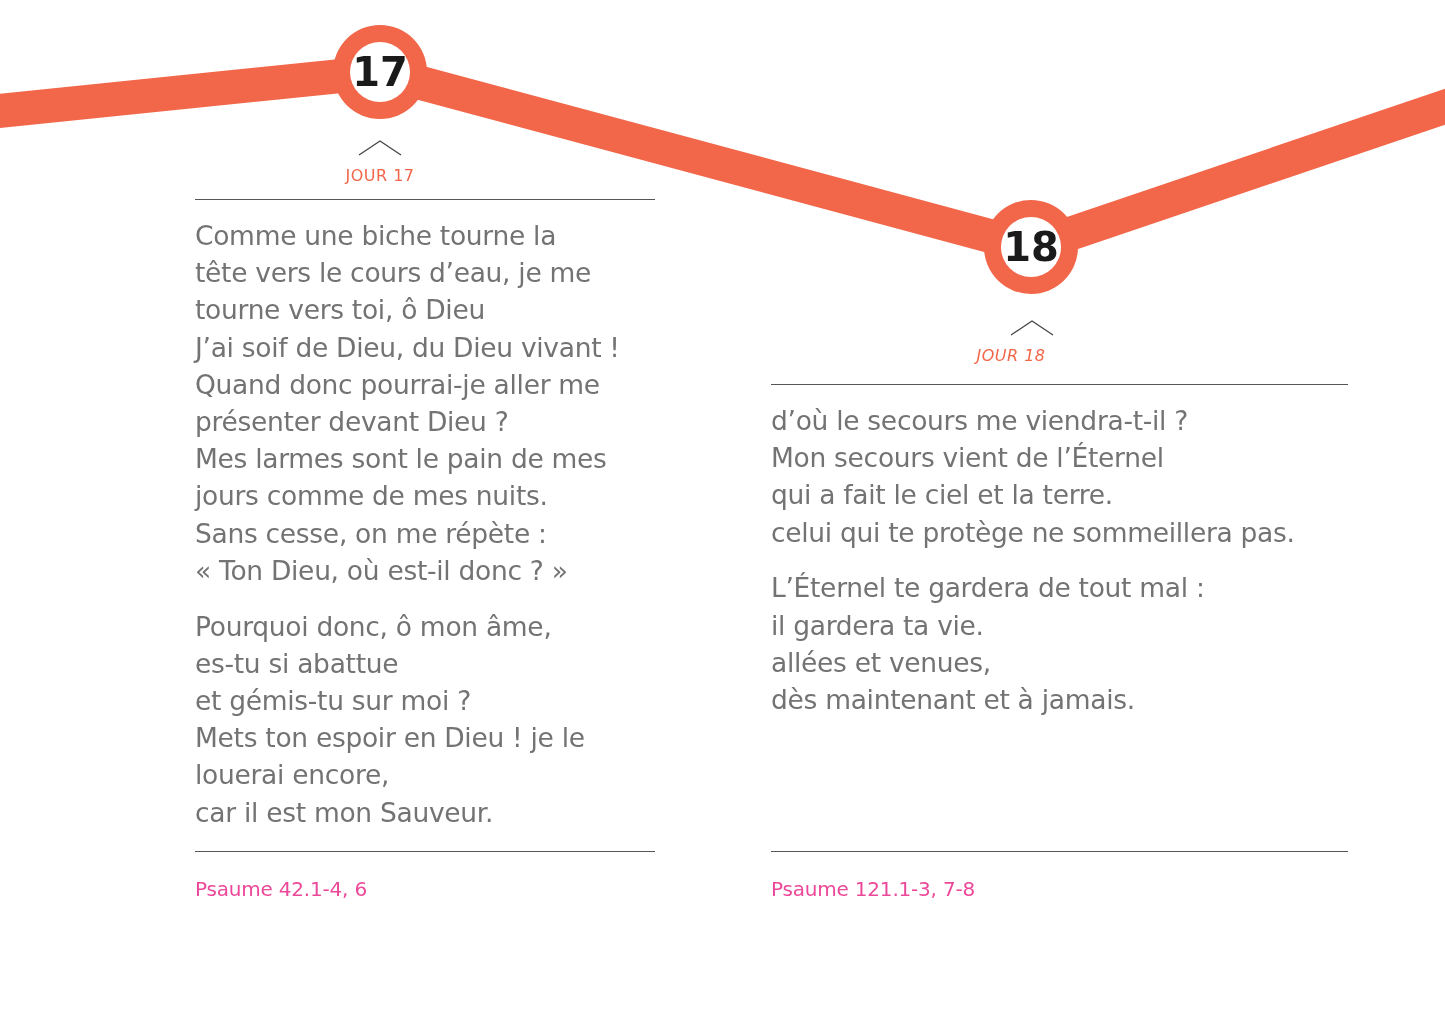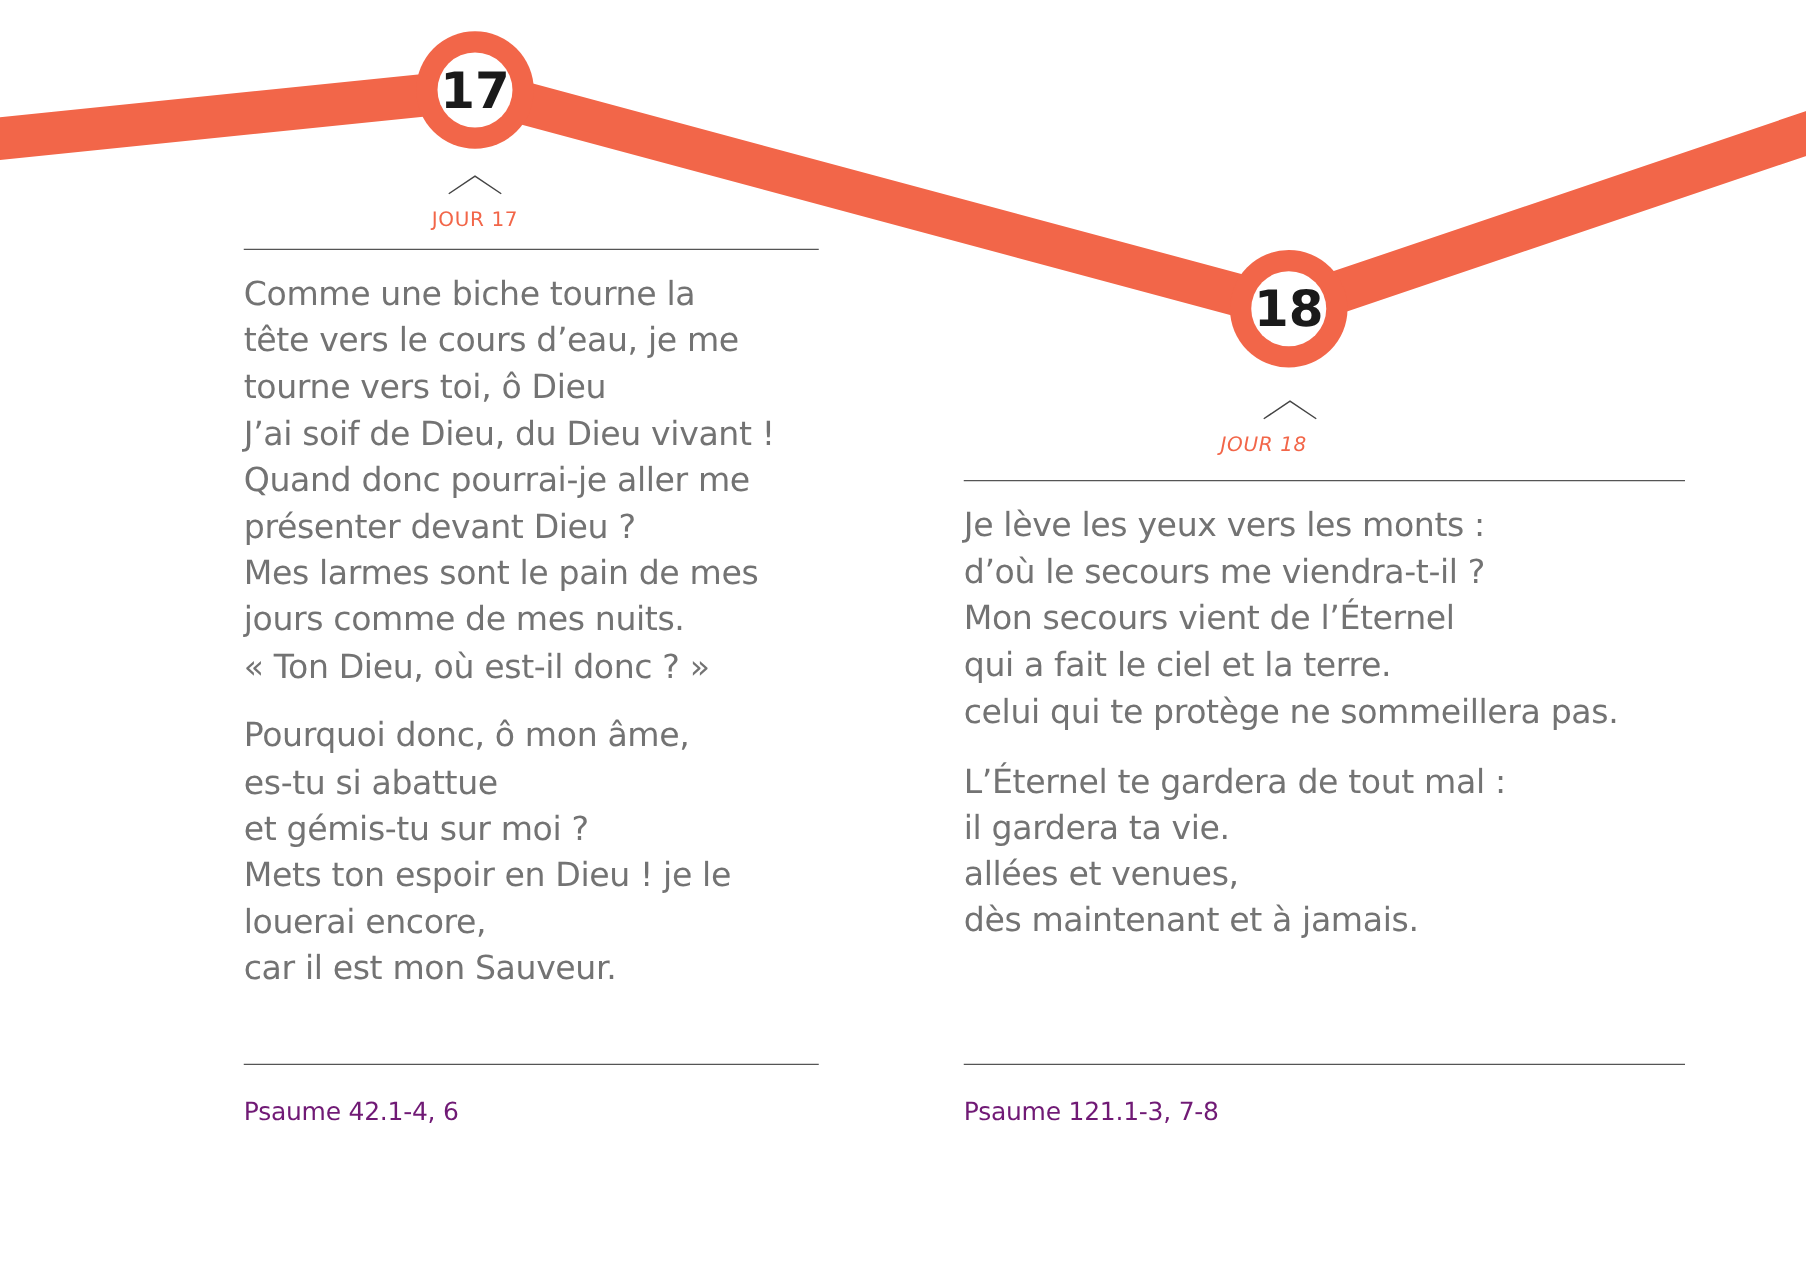--- a/index.html
+++ b/index.html
@@ -57,21 +57,21 @@
       letter-spacing: -0.3px;
       white-space: nowrap;
     }
     .stanza { margin: 0; }
     .stanza + .stanza { margin-top: 18.5px; }
     .line { display: block; }
     .ref {
       position: absolute;
       font-family: "DejaVu Sans", sans-serif;
       font-size: 20px;
-      color: #701a75;
+      color: #ec4899;
       letter-spacing: -0.2px;
     }
   </style>
 </head>
 <body>
 
 <svg id="timeline" viewBox="0 0 1445 320" xmlns="http://www.w3.org/2000/svg">
   <polyline points="-20,113 380,72 1031,247 1465,100" fill="none" stroke="#f26649" stroke-width="34" stroke-linejoin="miter"></polyline>
   <g>
     <circle cx="380" cy="72" r="47" fill="#f26649"></circle>
@@ -95,20 +95,21 @@
   <div class="poem" style="left:195px; top:217px;">
     <p class="stanza">
       <span class="line">Comme une biche tourne la</span>
       <span class="line">tête vers le cours d’eau, je me</span>
       <span class="line">tourne vers toi, ô Dieu</span>
       <span class="line">J’ai soif de Dieu, du Dieu vivant !</span>
       <span class="line">Quand donc pourrai-je aller me</span>
       <span class="line">présenter devant Dieu ?</span>
       <span class="line">Mes larmes sont le pain de mes</span>
       <span class="line">jours comme de mes nuits.</span>
+      <span class="line">Sans cesse, on me répète :</span>
       <span class="line">« Ton Dieu, où est-il donc ? »</span>
     </p>
     <p class="stanza">
       <span class="line">Pourquoi donc, ô mon âme,</span>
       <span class="line">es-tu si abattue</span>
       <span class="line">et gémis-tu sur moi ?</span>
       <span class="line">Mets ton espoir en Dieu ! je le</span>
       <span class="line">louerai encore,</span>
       <span class="line">car il est mon Sauveur.</span>
     </p>
@@ -120,21 +121,20 @@
 
 <section>
   <svg class="chevron" style="left:1010px; top:320px;" viewBox="0 0 44 16">
     <polyline points="1,15 22,1 43,15" fill="none" stroke="#444444" stroke-width="1.2"></polyline>
   </svg>
   <div class="jour-label" style="left:911px; top:346px;font-style:italic;">JOUR 18</div>
   <div class="rule" style="left:771px; top:384px; width:577px;"></div>
 
   <div class="poem" style="left:771px; top:402px;">
     <p class="stanza">
-      <span class="line">Je lève les yeux vers les monts :</span>
       <span class="line">d’où le secours me viendra-t-il ?</span>
       <span class="line">Mon secours vient de l’Éternel</span>
       <span class="line">qui a fait le ciel et la terre.</span>
       <span class="line">celui qui te protège ne sommeillera pas.</span>
     </p>
     <p class="stanza">
       <span class="line">L’Éternel te gardera de tout mal :</span>
       <span class="line">il gardera ta vie.</span>
       <span class="line">allées et venues,</span>
       <span class="line">dès maintenant et à jamais.</span>

